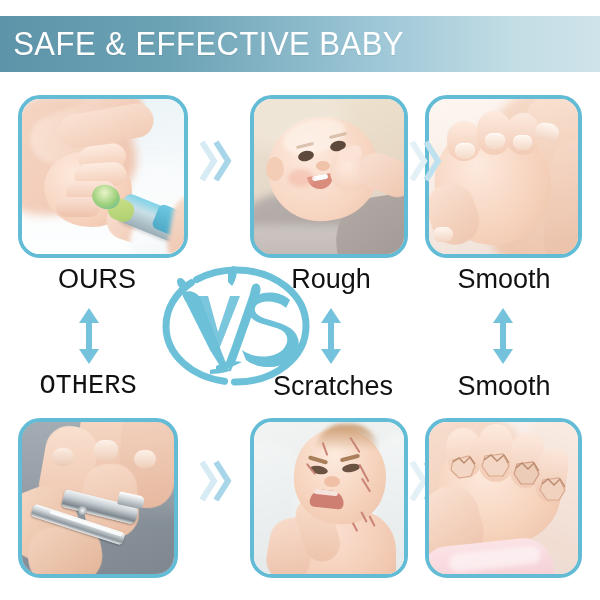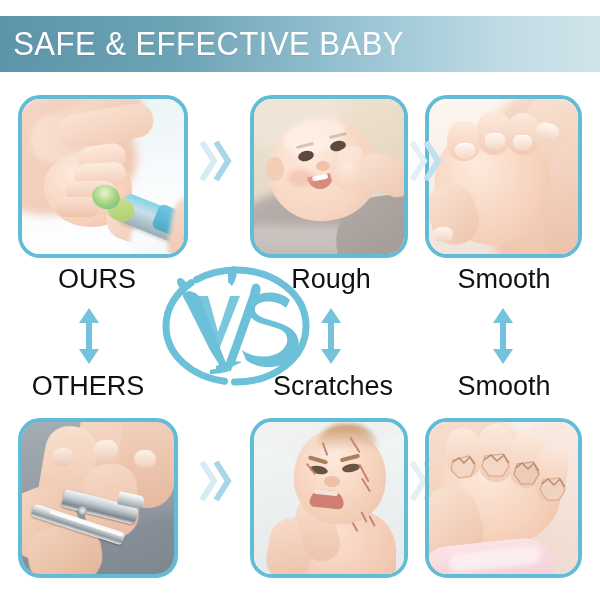--- a/index.html
+++ b/index.html
@@ -187,21 +187,21 @@
     <div class="lay" style="left:4px; top:128px; width:20px; height:15px; background:linear-gradient(180deg,#fff6ef,#f2d5c3); border-radius:8px;"></div>
 
     <div class="lay soft" style="left:106px; top:24px; width:24px; height:18px; background:linear-gradient(180deg,#fff8f2,#f1d3c1); border-radius:10px; transform:rotate(12deg);"></div>
   </div>
 </div>
 
 <div class="caption" style="left:97px; top:264px;">OURS</div>
 <div class="caption" style="left:331px; top:264px;">Rough</div>
 <div class="caption" style="left:504px; top:264px;">Smooth</div>
 
-<div class="caption" style="left:88px; top:371px;">OTHERS</div>
+<div class="caption" style="left:88px; top:371px;font-family:Liberation Mono, monospace;">OTHERS</div>
 <div class="caption" style="left:333px; top:371px;">Scratches</div>
 <div class="caption" style="left:504px; top:371px;">Smooth</div>
 
 <div class="varrow" style="left:78px; top:308px;">
   <svg width="22" height="56" viewBox="0 0 22 56">
     <polygon points="11,0 21,15 14,15 14,41 21,41 11,56 1,41 8,41 8,15 1,15" fill="#74c2dc"></polygon>
   </svg>
 </div>
 <div class="varrow" style="left:320px; top:308px;">
   <svg width="22" height="56" viewBox="0 0 22 56">

